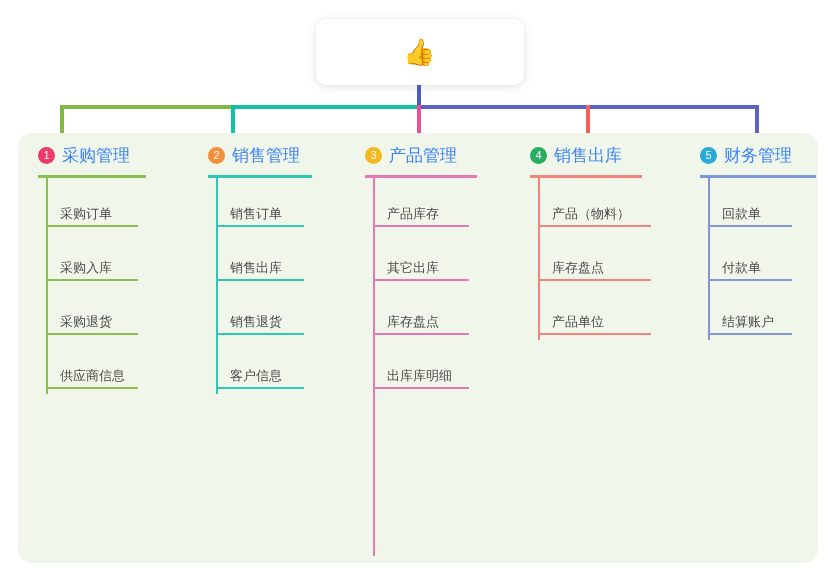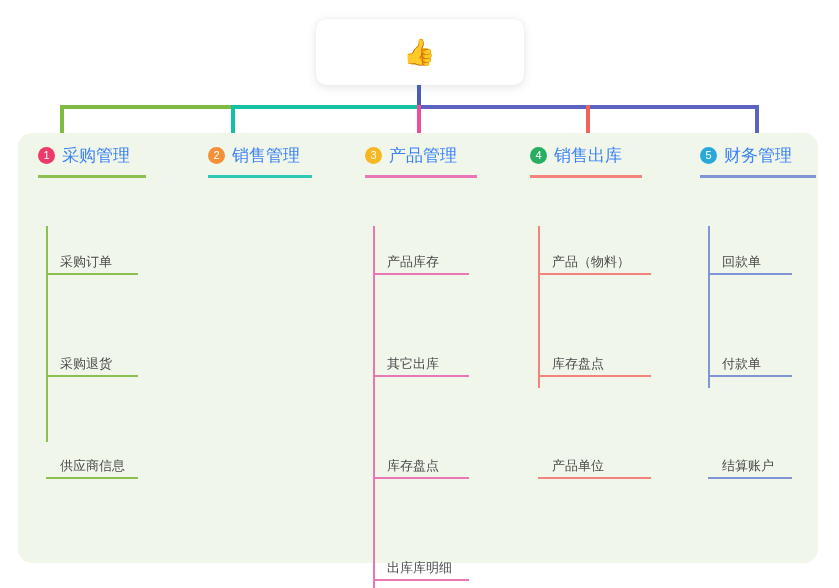--- a/index.html
+++ b/index.html
@@ -127,21 +127,20 @@
   }
   .trunk {
     position: absolute;
     left: 8px;
     top: 0;
     width: 2px;
   }
   .leaf {
     position: relative;
     height: 54px;
-    margin-top: 48px;
   }
   .leaf-label {
     position: absolute;
     left: 22px;
     bottom: 9px;
     font-size: 13px;
     color: #4a4a4a;
     white-space: nowrap;
   }
   .leaf-rule {
@@ -184,36 +183,59 @@
     <span class="col-title">采购管理</span>
   </div>
   <div class="head-rule" style="background: rgb(140, 193, 82); width: 108px;"></div>
   <div class="tree">
     <div class="trunk" style="background: rgb(140, 193, 82); height: 216px;"></div>
   <div class="leaf">
         <div class="leaf-label">采购订单</div>
         <div class="leaf-rule" style="background: rgb(140, 193, 82); width: 92px;"></div>
       </div>
       <div class="leaf">
+        <div class="leaf-label">采购入库</div>
+        <div class="leaf-rule" style="background: rgb(140, 193, 82); width: 92px;"></div>
+      </div>
+      <div class="leaf">
         <div class="leaf-label">采购退货</div>
         <div class="leaf-rule" style="background: rgb(140, 193, 82); width: 92px;"></div>
       </div>
       <div class="leaf">
         <div class="leaf-label">供应商信息</div>
         <div class="leaf-rule" style="background: rgb(140, 193, 82); width: 92px;"></div>
       </div>
     </div>
 </div>
 
 <div class="column" id="col-2">
   <div class="col-head">
     <span class="badge" style="background: rgb(245, 144, 58);">2</span>
     <span class="col-title">销售管理</span>
   </div>
   <div class="head-rule" style="background: rgb(47, 198, 180); width: 104px;"></div>
+  <div class="tree">
+    <div class="trunk" style="background: rgb(47, 198, 180); height: 216px;"></div>
+  <div class="leaf">
+        <div class="leaf-label">销售订单</div>
+        <div class="leaf-rule" style="background: rgb(47, 198, 180); width: 88px;"></div>
+      </div>
+      <div class="leaf">
+        <div class="leaf-label">销售出库</div>
+        <div class="leaf-rule" style="background: rgb(47, 198, 180); width: 88px;"></div>
+      </div>
+      <div class="leaf">
+        <div class="leaf-label">销售退货</div>
+        <div class="leaf-rule" style="background: rgb(47, 198, 180); width: 88px;"></div>
+      </div>
+      <div class="leaf">
+        <div class="leaf-label">客户信息</div>
+        <div class="leaf-rule" style="background: rgb(47, 198, 180); width: 88px;"></div>
+      </div>
+    </div>
 </div>
 
 <div class="column" id="col-3">
   <div class="col-head">
     <span class="badge" style="background: rgb(245, 184, 32);">3</span>
     <span class="col-title">产品管理</span>
   </div>
   <div class="head-rule" style="background: rgb(233, 119, 181); width: 112px;"></div>
   <div class="tree">
     <div class="trunk" style="background: rgb(233, 119, 181); height: 378px;"></div>

